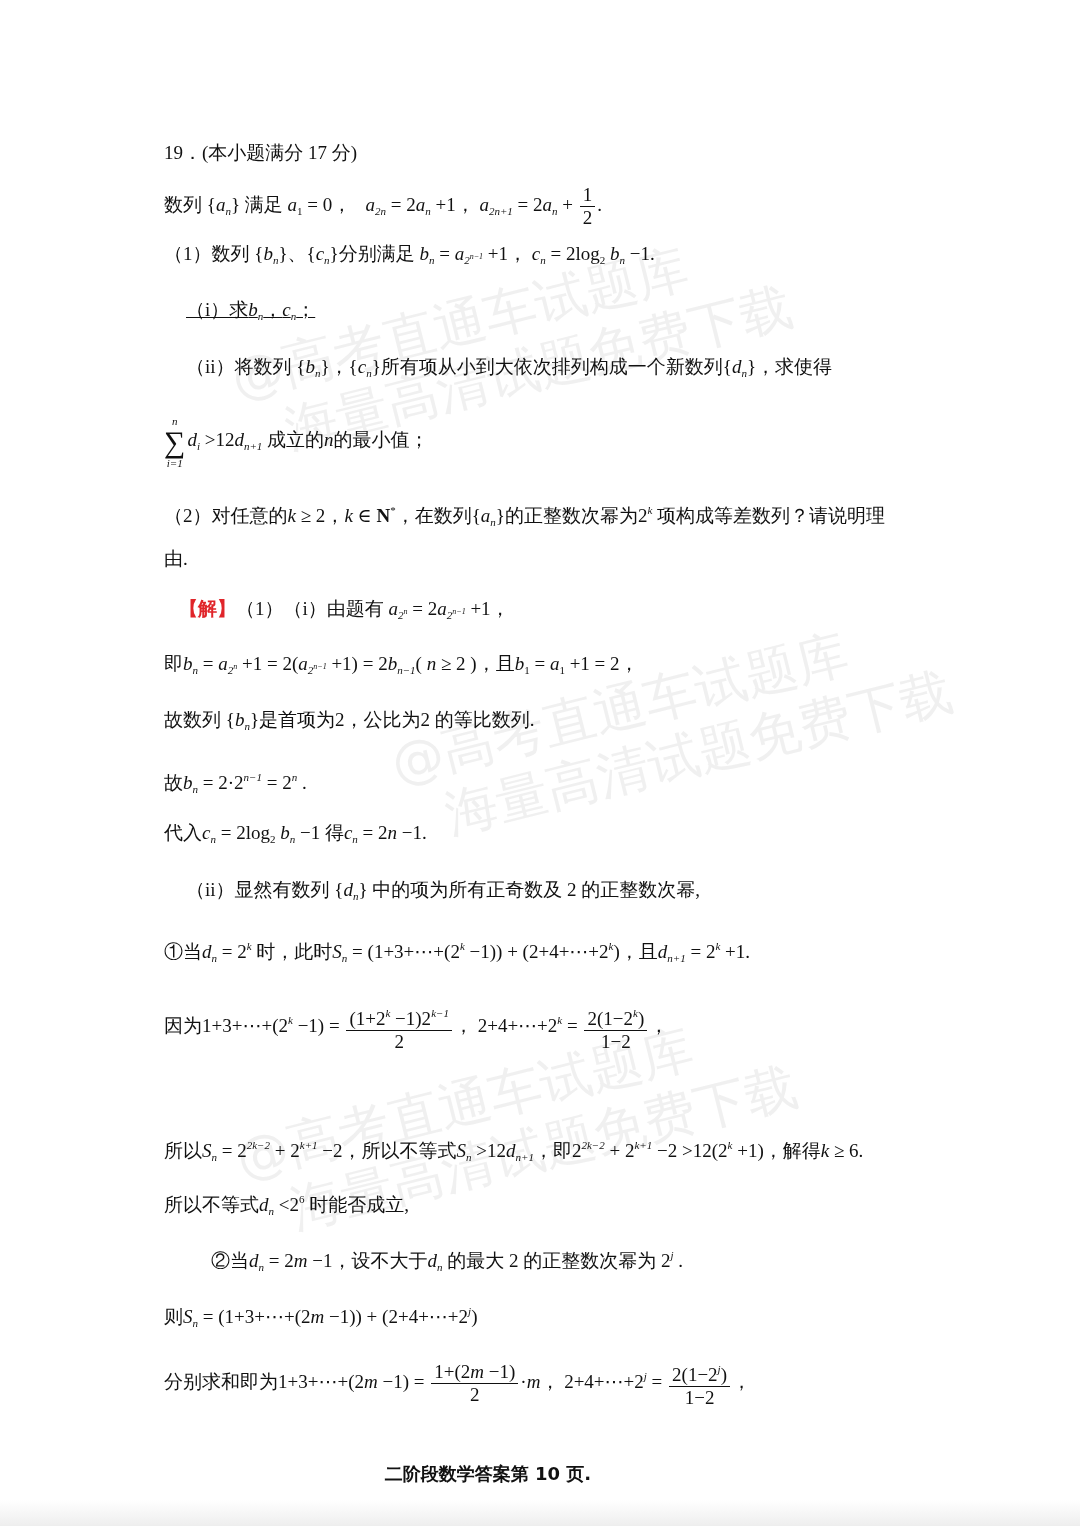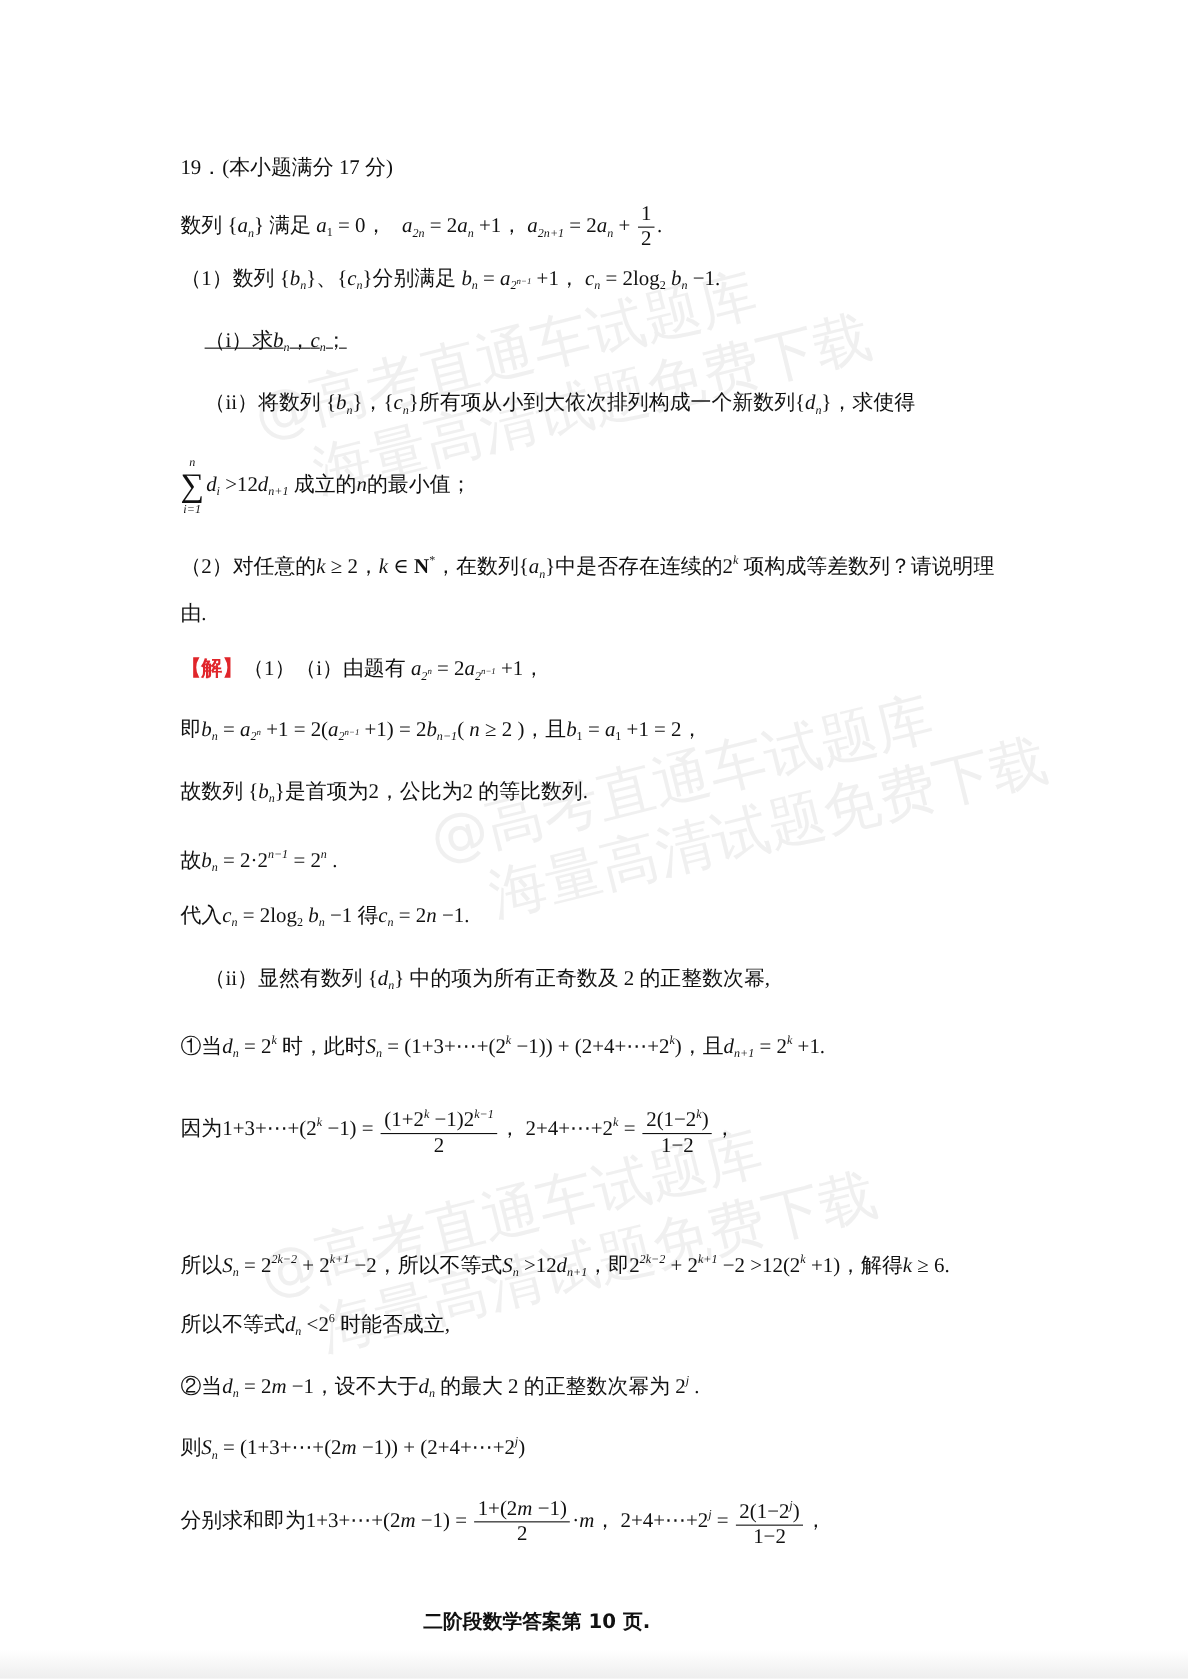--- a/index.html
+++ b/index.html
@@ -69,25 +69,25 @@
   <div class="line" style="top:355px; left:186px;">
     <span>（ii）将数列</span> {<span class="m">b<sub>n</sub></span>}，{<span class="m">c<sub>n</sub></span>}<span>所有项从小到大依次排列构成一个新数列</span>{<span class="m">d<sub>n</sub></span>}<span>，求使得</span>
   </div>
 
   <div class="line" style="top:414px;">
     <span class="sum"><span class="lim">n</span><span class="sig">∑</span><span class="lim">i=1</span></span><span class="m">d<sub>i</sub></span> &gt;12<span class="m">d<sub>n+1</sub></span>
     <span>成立的</span><span class="m">n</span><span>的最小值；</span>
   </div>
 
   <div class="line" style="top:498px;">
-    <span>（2）对任意的</span><span class="m">k</span> ≥ 2，<span class="m">k</span> ∈ <b class="r">N</b><sup class="r">*</sup><span>，在数列</span>{<span class="m">a<sub>n</sub></span>}<span>中是否存在连续的</span>2<sup>k</sup> <span>项构成等差数列？请说明理</span>
+    <span>（2）对任意的</span><span class="m">k</span> ≥ 2，<span class="m">k</span> ∈ <b class="r">N</b><sup class="r">*</sup><span>，在数列</span>{<span class="m">a<sub>n</sub></span>}<span>的正整数次幂为</span>2<sup>k</sup> <span>项构成等差数列？请说明理</span>
   </div>
   <div class="line" style="top:547px;">由.</div>
 
-  <div class="line" style="top:596px;">
+  <div class="line" style="top:596px;margin-left:15px;">
     <span class="red">【解】</span><span>（1）（i）由题有</span>
     <span class="m">a<sub>2<sup style="font-size:8px;vertical-align:5px">n</sup></sub></span> = 2<span class="m">a<sub>2<sup style="font-size:8px;vertical-align:5px">n−1</sup></sub></span> +1，
   </div>
 
   <div class="line" style="top:652px;">
     <span>即</span><span class="m">b<sub>n</sub></span> = <span class="m">a<sub>2<sup style="font-size:8px;vertical-align:5px">n</sup></sub></span> +1 = 2(<span class="m">a<sub>2<sup style="font-size:8px;vertical-align:5px">n−1</sup></sub></span> +1) = 2<span class="m">b<sub>n−1</sub></span>( <span class="m">n</span> ≥ 2 )<span>，且</span><span class="m">b</span><sub class="r">1</sub> = <span class="m">a</span><sub class="r">1</sub> +1 = 2，
   </div>
 
   <div class="line" style="top:708px;">
     <span>故数列</span> {<span class="m">b<sub>n</sub></span>}<span>是首项为</span>2<span>，公比为</span>2 <span>的等比数列.</span>
@@ -115,21 +115,21 @@
 
   <div class="line" style="top:1133px;">
     <span>所以</span><span class="m">S<sub>n</sub></span> = 2<sup>2k−2</sup> + 2<sup>k+1</sup> −2<span>，所以不等式</span><span class="m">S<sub>n</sub></span> &gt;12<span class="m">d<sub>n+1</sub></span><span>，即</span>2<sup>2k−2</sup> + 2<sup>k+1</sup> −2 &gt;12(2<sup>k</sup> +1)<span>，解得</span><span class="m">k</span> ≥ 6.
   </div>
 
 
   <div class="line" style="top:1187px;">
     <span>所以不等式</span><span class="m">d<sub>n</sub></span> &lt;2<sup class="r">6</sup> <span>时能否成立,</span>
   </div>
 
-  <div class="line" style="top:1243px;">
+  <div class="line" style="top:1243px;margin-left:47px;">
     <span>②当</span><span class="m">d<sub>n</sub></span> = 2<span class="m">m</span> −1<span>，设不大于</span><span class="m">d<sub>n</sub></span> <span>的最大 2 的正整数次幂为</span> 2<sup>j</sup> .
   </div>
 
   <div class="line" style="top:1299px;">
     <span>则</span><span class="m">S<sub>n</sub></span> = (1+3+⋯+(2<span class="m">m</span> −1)) + (2+4+⋯+2<sup>j</sup>)
   </div>
 
   <div class="line" style="top:1358px;">
     <span>分别求和即为</span>1+3+⋯+(2<span class="m">m</span> −1) = <span class="frac"><span class="num">1+(2<span class="m">m</span> −1)</span><span class="den">2</span></span>·<span class="m">m</span>，&nbsp;2+4+⋯+2<sup>j</sup> = <span class="frac"><span class="num">2(1−2<sup>j</sup>)</span><span class="den">1−2</span></span>，
   </div>

